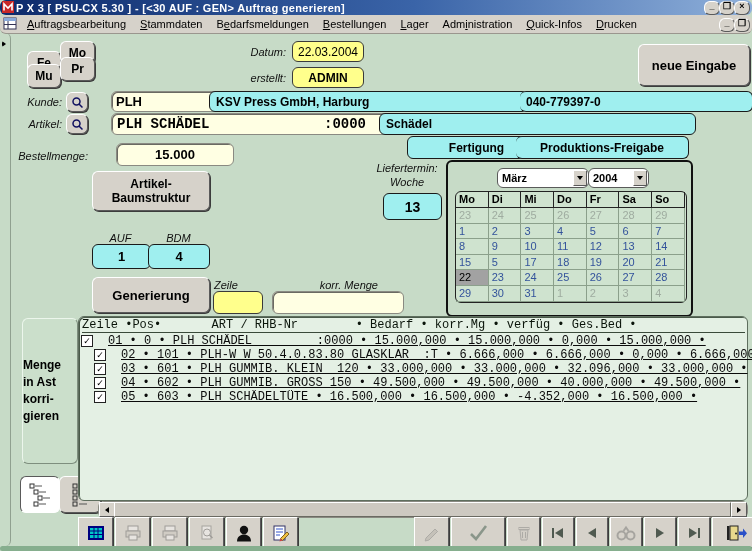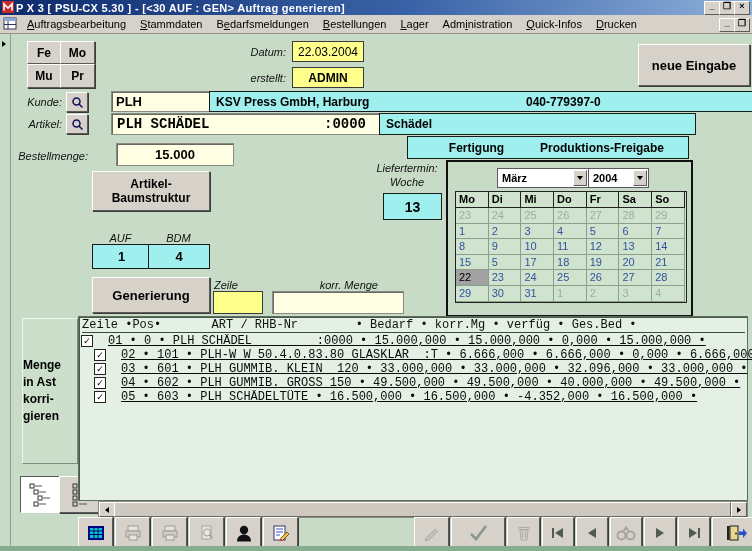--- a/index.html
+++ b/index.html
@@ -1,18 +1,18 @@
 <!DOCTYPE html>
 <html><head>
 <meta charset="utf-8">
 <style>
   html,body{margin:0;padding:0;background:#555;}
   #screen{position:relative;width:752px;height:551px;overflow:hidden;
     font-family:"Liberation Sans",sans-serif;background:#C7DBC7;}
-  .abs{position:absolute;}
+  .abs{position:absolute;border-radius:6px;}
   
   #titlebar{left:0;top:0;width:752px;height:15px;
     background:linear-gradient(90deg,#0d2a6b 0%,#3a64a8 55%,#8fb0da 100%);
     color:#fff;font-size:11px;font-weight:bold;display:flex;align-items:center;}
   #titlebar .ttl{margin-left:16px;white-space:nowrap;letter-spacing:.3px;}
   .winbtn{width:14px;height:12px;background:#D6D2CA;border:1px solid;border-color:#fff #5a5a5a #5a5a5a #fff;
     font-size:9px;line-height:9px;text-align:center;color:#000;font-weight:bold;}
   
   #menubar{left:0;top:15px;width:752px;height:18px;background:#D6D2CA;border-bottom:1px solid #9a968e;
     display:flex;align-items:center;font-size:11px;color:#000;}
@@ -115,24 +115,24 @@
         <span class="menu-item" data-name="menu-item-drucken"><u>D</u>rucken</span>
       </span>
     <span class="abs winbtn" style="right:17px;top:3px;" data-name="child-minimize-button">_</span>
     <span class="abs winbtn" style="right:2px;top:3px;" data-name="child-restore-button">❐</span>
   </div>
 
   <div class="abs" style="left:0;top:33px;width:10px;height:513px;border-right:1px solid #8fa08f;" data-name="record-selector-strip">
     <span class="abs tri-right" style="left:2px;top:8px;" data-name="record-indicator-arrow-icon"></span>
   </div>
 
-  <div class="abs raised btnface" style="left:27px;top:41px;width:32px;height:21px;" data-name="type-fe-button">Fe</div>
+  <div class="abs raised btnface" style="left:27px;top:51px;width:32px;height:21px;" data-name="type-fe-button">Fe</div>
   <div class="abs raised btnface" style="left:60px;top:41px;width:33px;height:21px;" data-name="type-mo-button">Mo</div>
   <div class="abs raised btnface" style="left:27px;top:64px;width:32px;height:22px;" data-name="type-mu-button">Mu</div>
-  <div class="abs raised btnface" style="left:60px;top:64px;width:33px;height:22px;text-align:center;" data-name="type-pr-button">Pr</div>
+  <div class="abs raised btnface" style="left:60px;top:57px;width:33px;height:22px;text-align:center;" data-name="type-pr-button">Pr</div>
 
   <div class="abs lbl" style="left:150px;top:46px;width:136px;text-align:right;" data-name="datum-label">Datum:</div>
   <div class="abs yellow fieldtext" style="left:292px;top:41px;width:70px;height:19px;justify-content:center;font-weight:normal;" data-name="datum-value">22.03.2004</div>
   <div class="abs lbl" style="left:150px;top:72px;width:136px;text-align:right;" data-name="erstellt-label">erstellt:</div>
   <div class="abs yellow fieldtext" style="left:292px;top:67px;width:70px;height:19px;justify-content:center;font-weight:bold;" data-name="erstellt-value">ADMIN</div>
   <div class="abs raised btnface" style="left:638px;top:44px;width:110px;height:40px;font-size:13px;" data-name="neue-eingabe-button">neue Eingabe</div>
 
   <div class="abs lbl" style="left:0;top:96px;width:62px;text-align:right;" data-name="kunde-label">Kunde:</div>
   <div class="abs raised" style="left:66px;top:92px;width:20px;height:18px;display:flex;align-items:center;justify-content:center;" data-name="kunde-search-button">
     <svg width="13" height="13" data-name="magnifier-icon">

